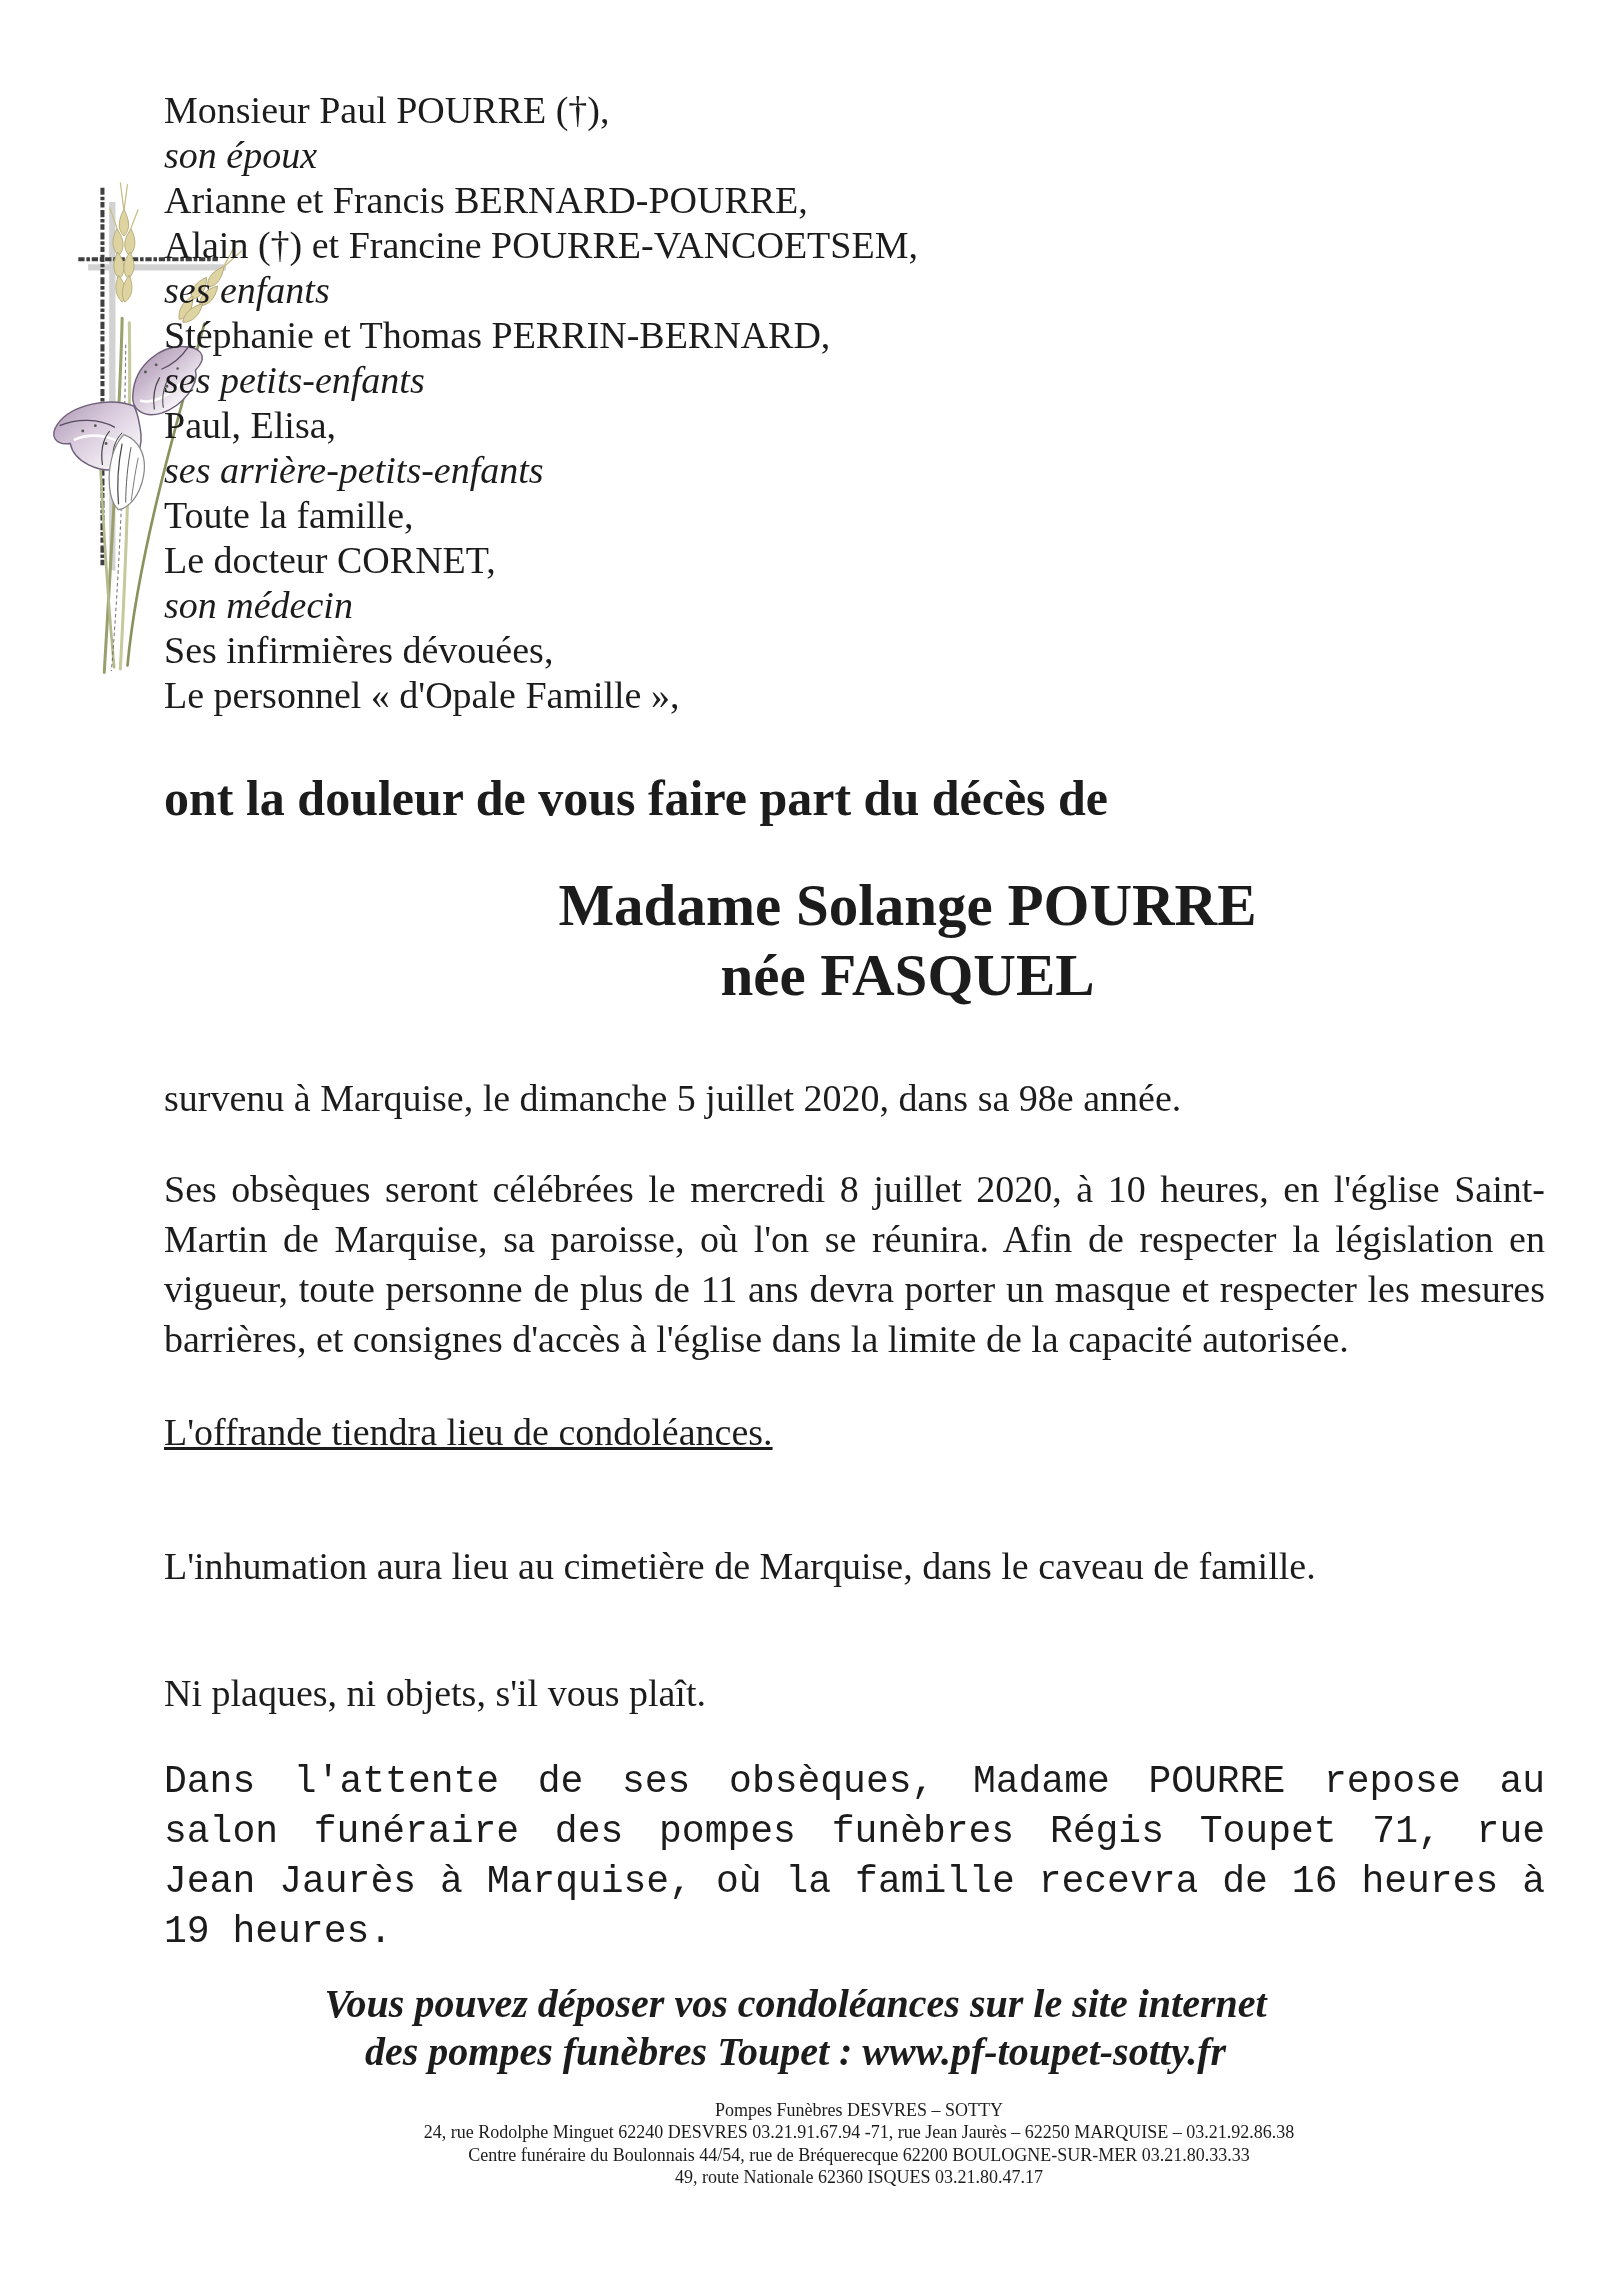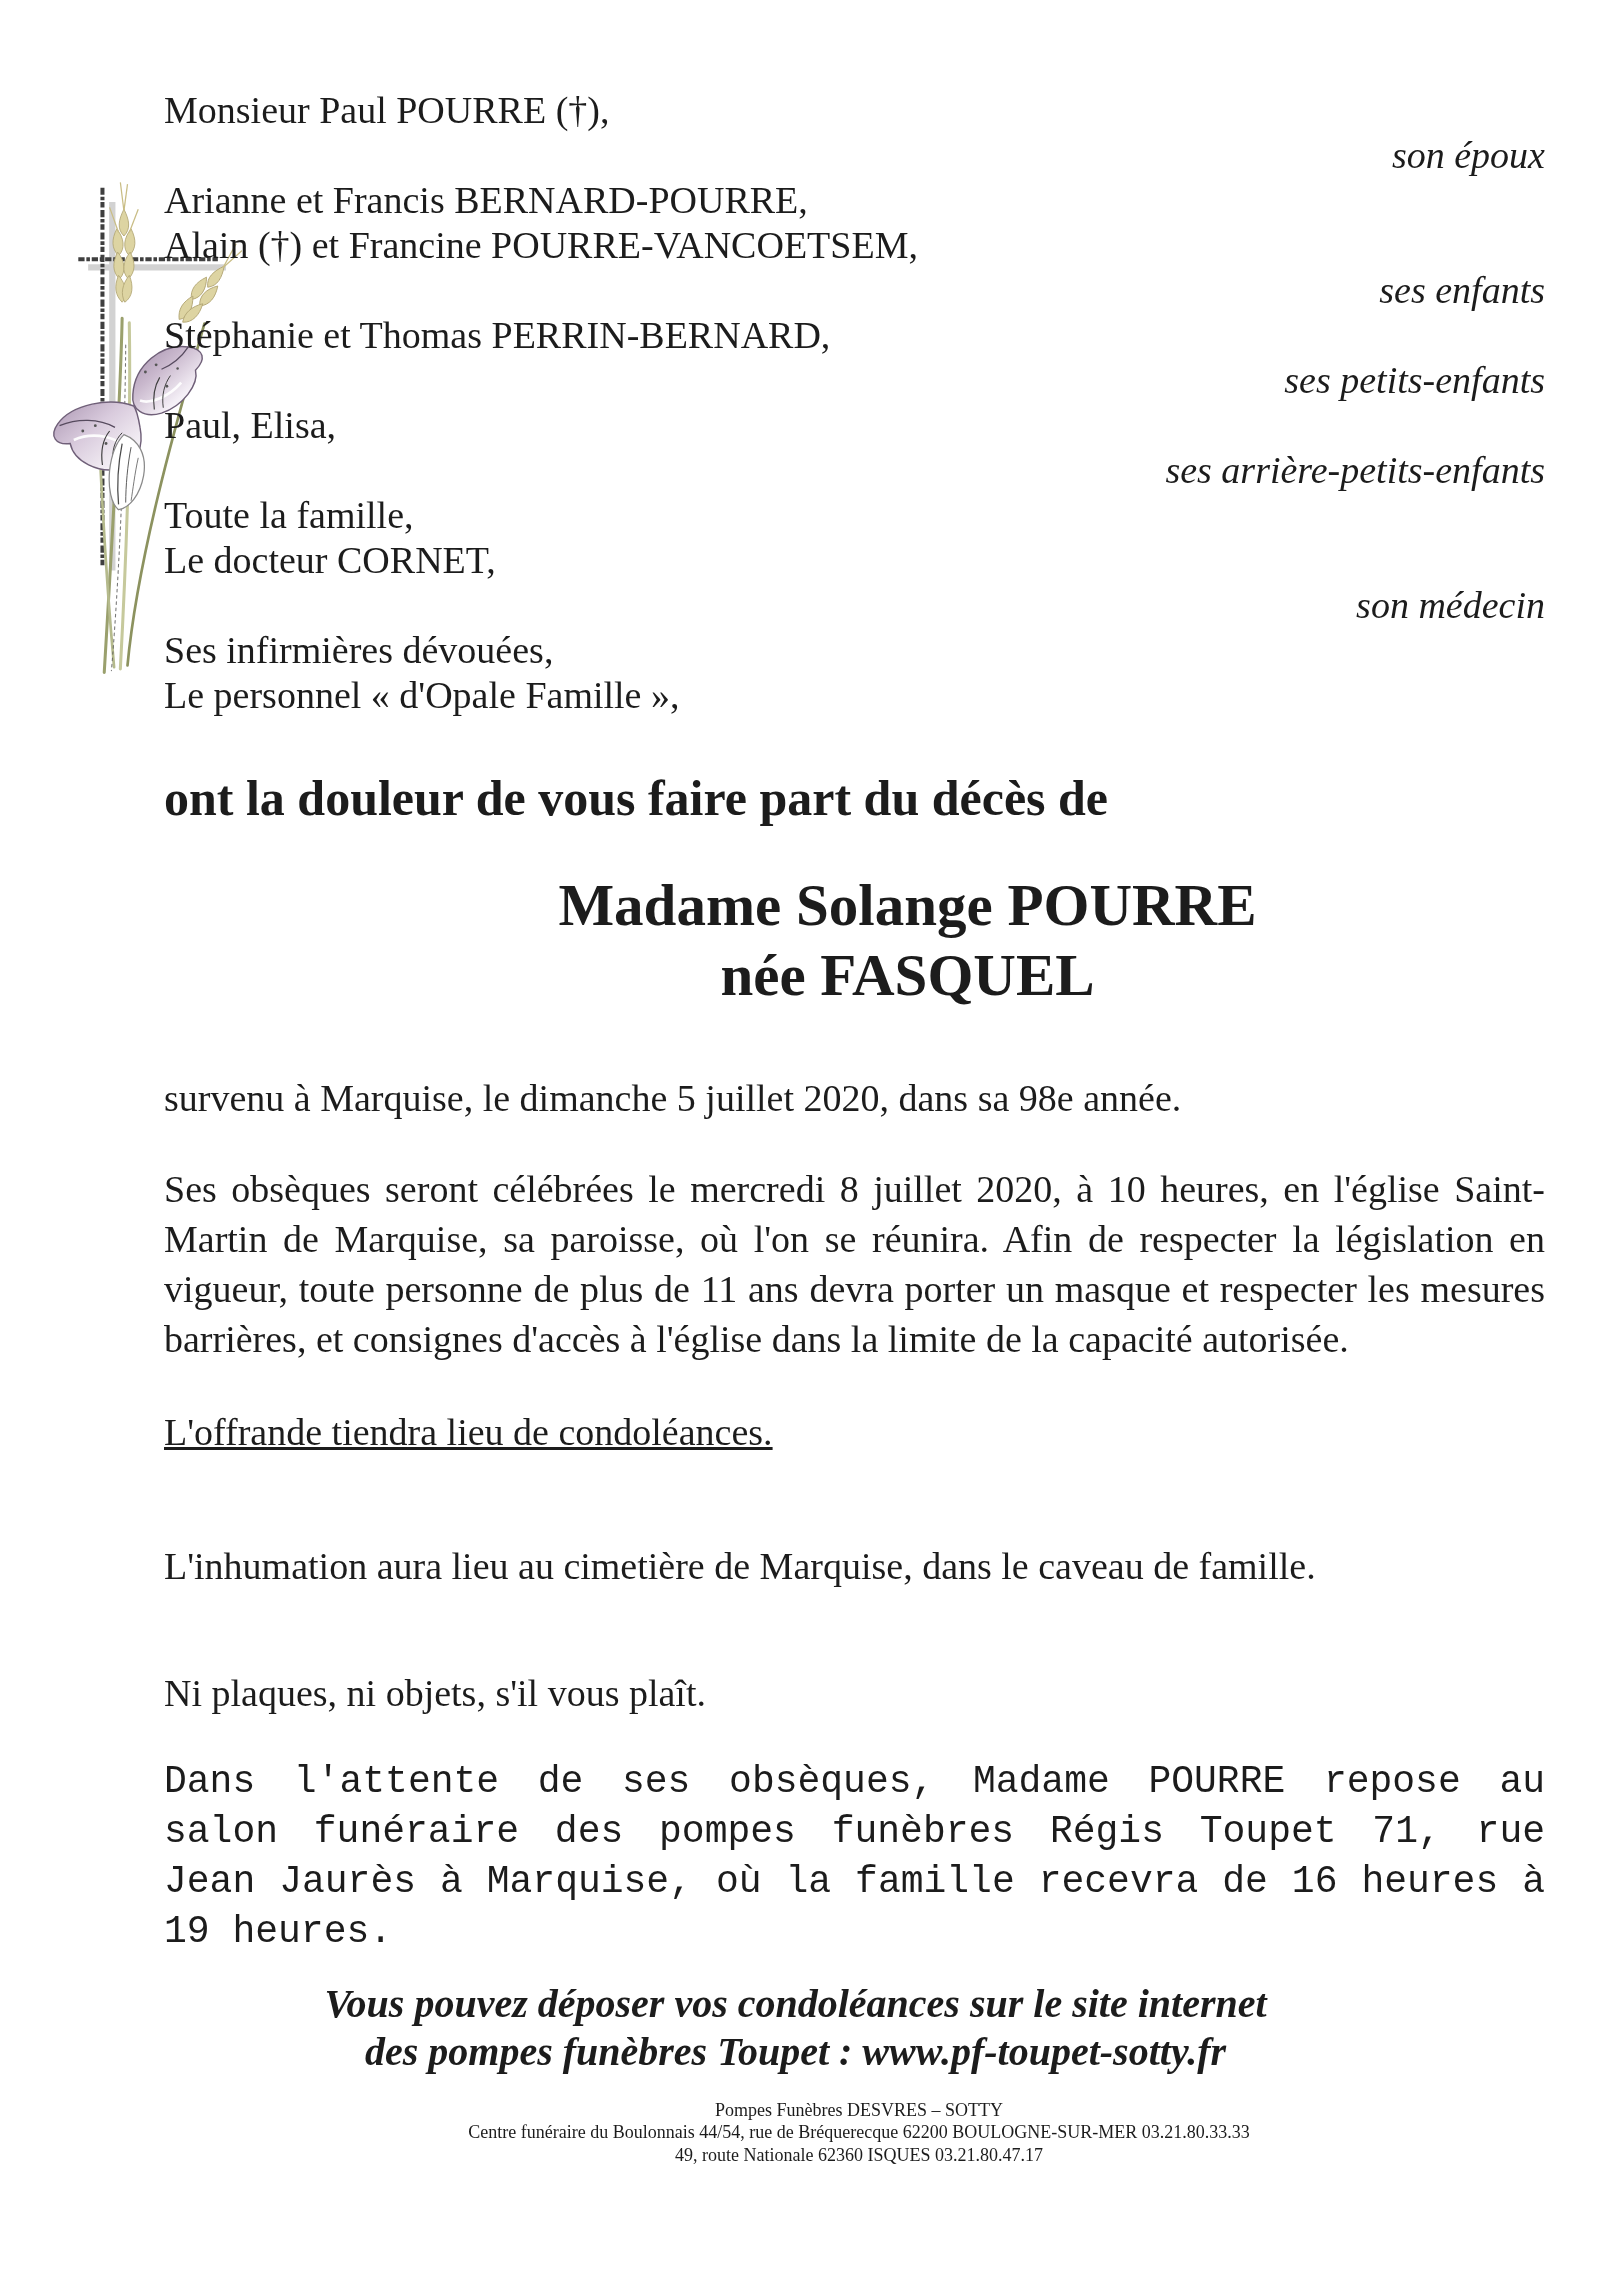--- a/index.html
+++ b/index.html
@@ -8,21 +8,21 @@
     width:1621px;height:2293px;
     background:#ffffff;
     font-family:"Liberation Serif","DejaVu Serif",serif;
     color:#1c1c1c;
     overflow:hidden;
   }
   .art{position:absolute;left:47px;top:166px;width:195px;height:530px;}
   .content{position:absolute;left:164px;top:88px;width:1381px;}
   .fam-line{font-size:38px;line-height:45px;white-space:nowrap;}
   .fam-left{text-align:left;}
-  .fam-right{text-align:right;font-style:italic;}
+  .fam-right{font-style:italic;}
   .announce{margin-top:57px;font-size:50px;line-height:47px;font-weight:bold;}
   .title-block{margin-top:48px;text-align:center;padding-left:106px;
     font-size:59px;font-weight:bold;line-height:70px;}
   .single{font-size:38px;line-height:50px;}
   .p-survenu{margin-top:63px;}
   .para{font-size:38px;line-height:50px;text-align:justify;}
   .p-obseques{margin-top:41px;}
   .p-offrande{margin-top:43px;text-decoration:underline;}
   .p-inhumation{margin-top:84px;}
   .p-plaques{margin-top:77px;}
@@ -168,19 +168,20 @@
 
     <div class="para p-attente">Dans l'attente de ses obsèques, Madame POURRE repose au salon funéraire des pompes funèbres Régis Toupet 71, rue Jean Jaurès à Marquise, où la famille recevra de 16 heures à 19 heures.</div>
 
     <div class="note">
       <div>Vous pouvez déposer vos condoléances sur le site internet</div>
       <div>des pompes funèbres Toupet : www.pf-toupet-sotty.fr</div>
     </div>
 
     <div class="footer">
         <div>Pompes Funèbres DESVRES – SOTTY</div>
+        <div>24, rue Rodolphe Minguet  62240 DESVRES  03.21.91.67.94 -71, rue Jean Jaurès – 62250 MARQUISE – 03.21.92.86.38</div>
         <div>Centre funéraire du Boulonnais 44/54, rue de Bréquerecque 62200 BOULOGNE-SUR-MER 03.21.80.33.33</div>
         <div>49, route Nationale 62360 ISQUES 03.21.80.47.17</div>
       </div>
 
   </div>
 </div>
 
 
 </body></html>

